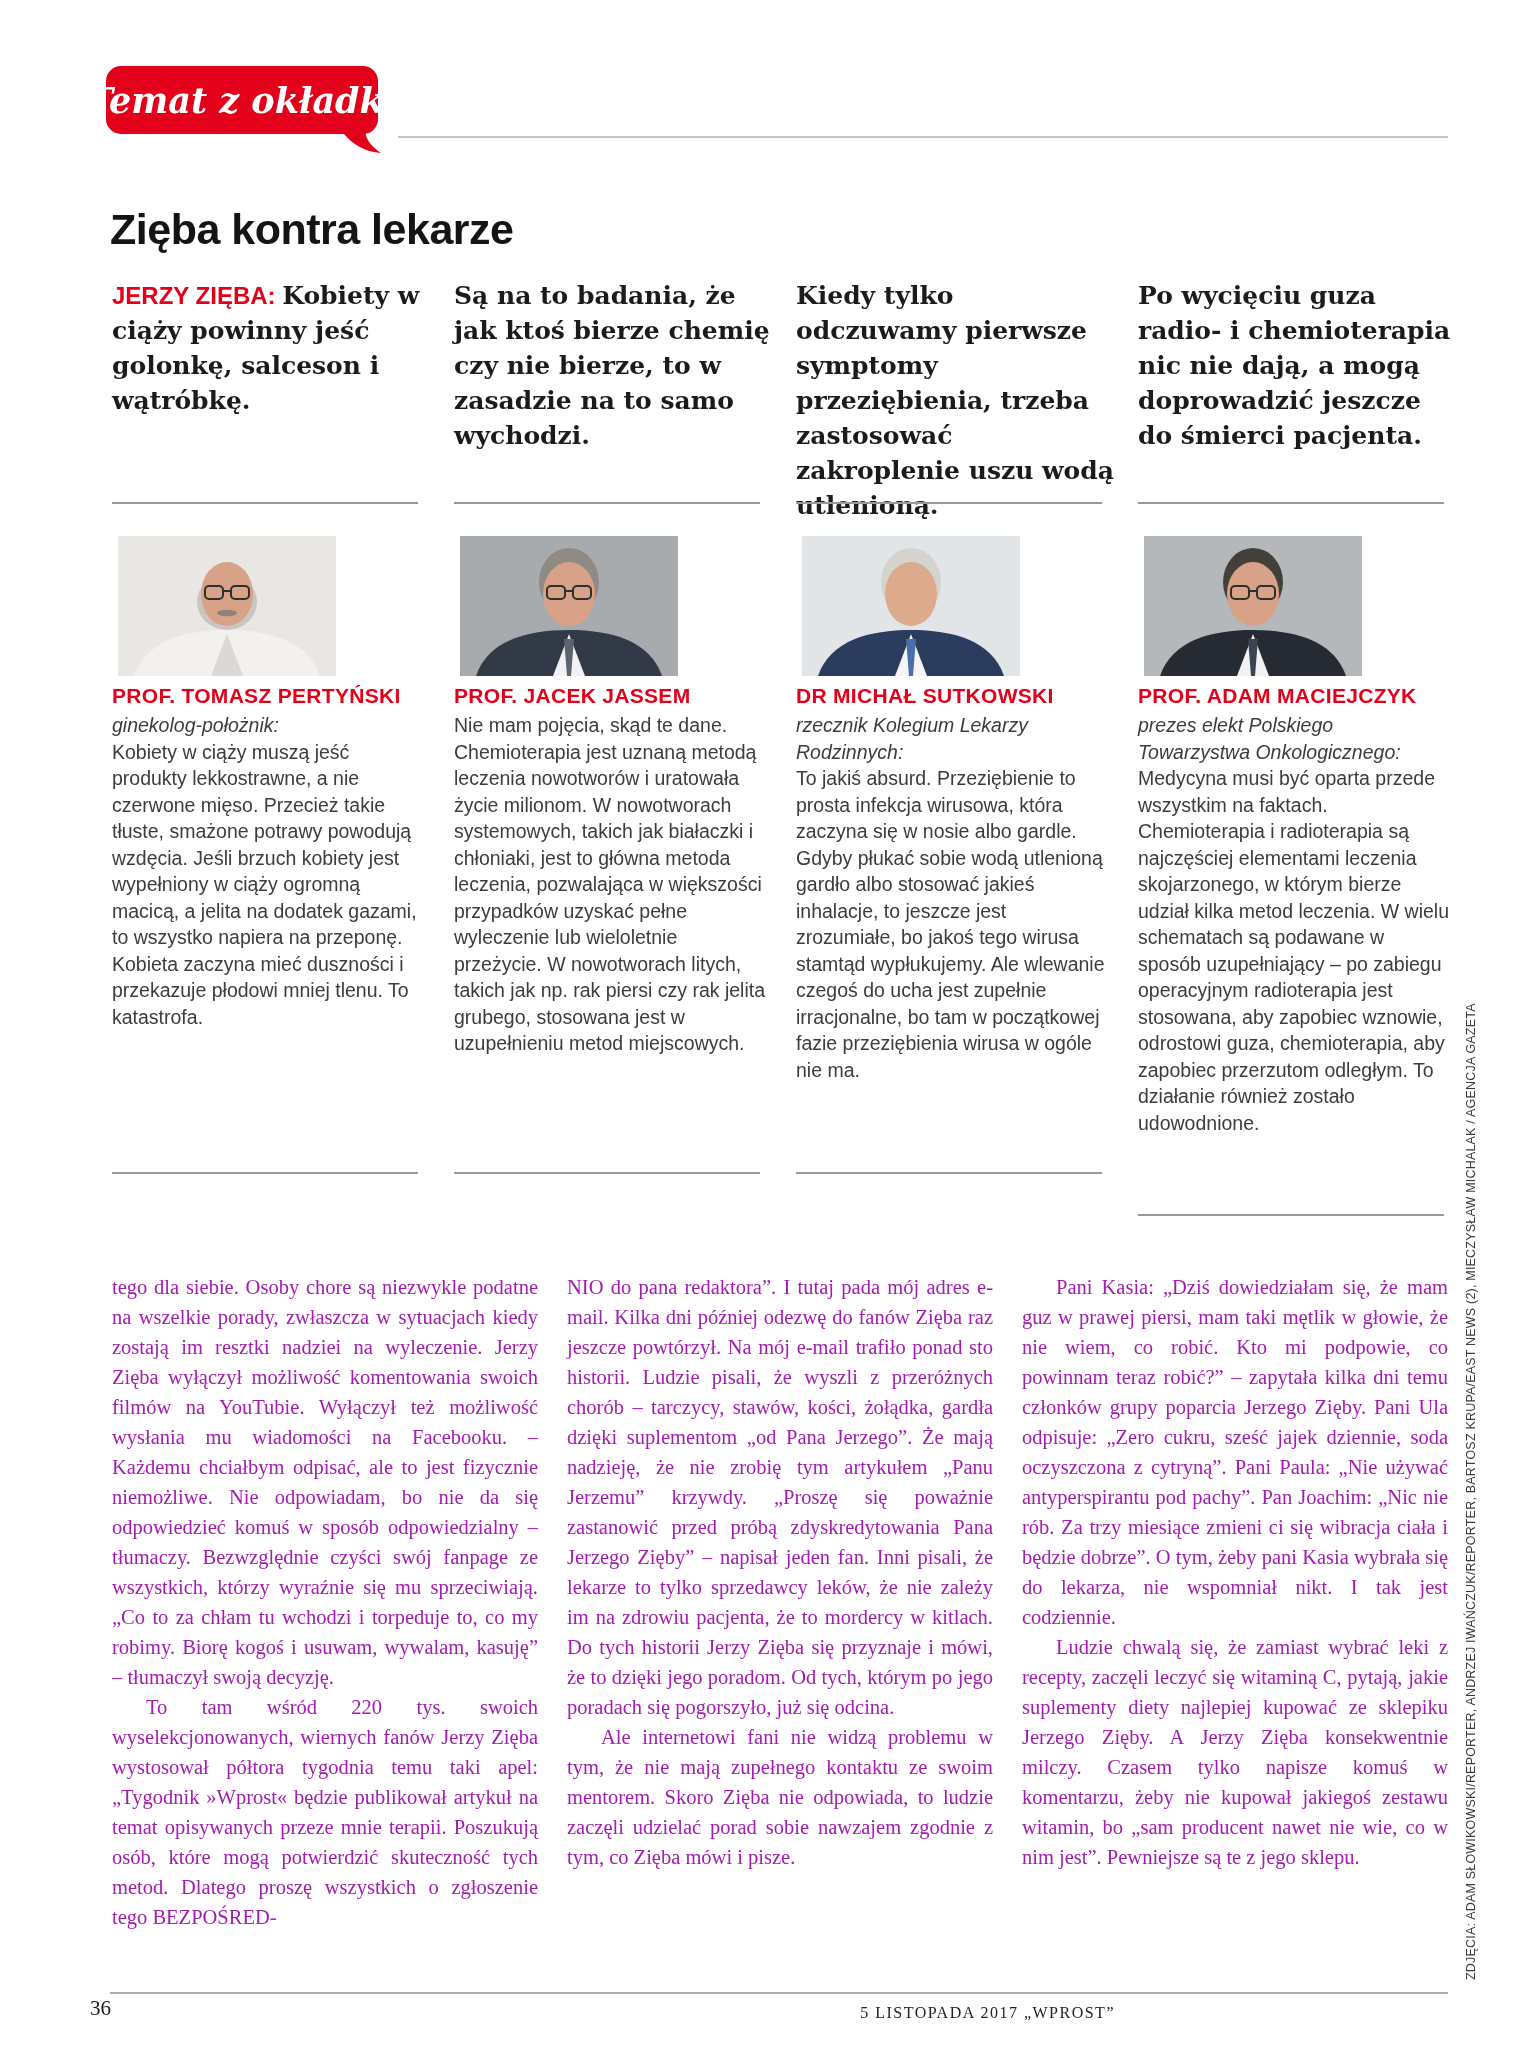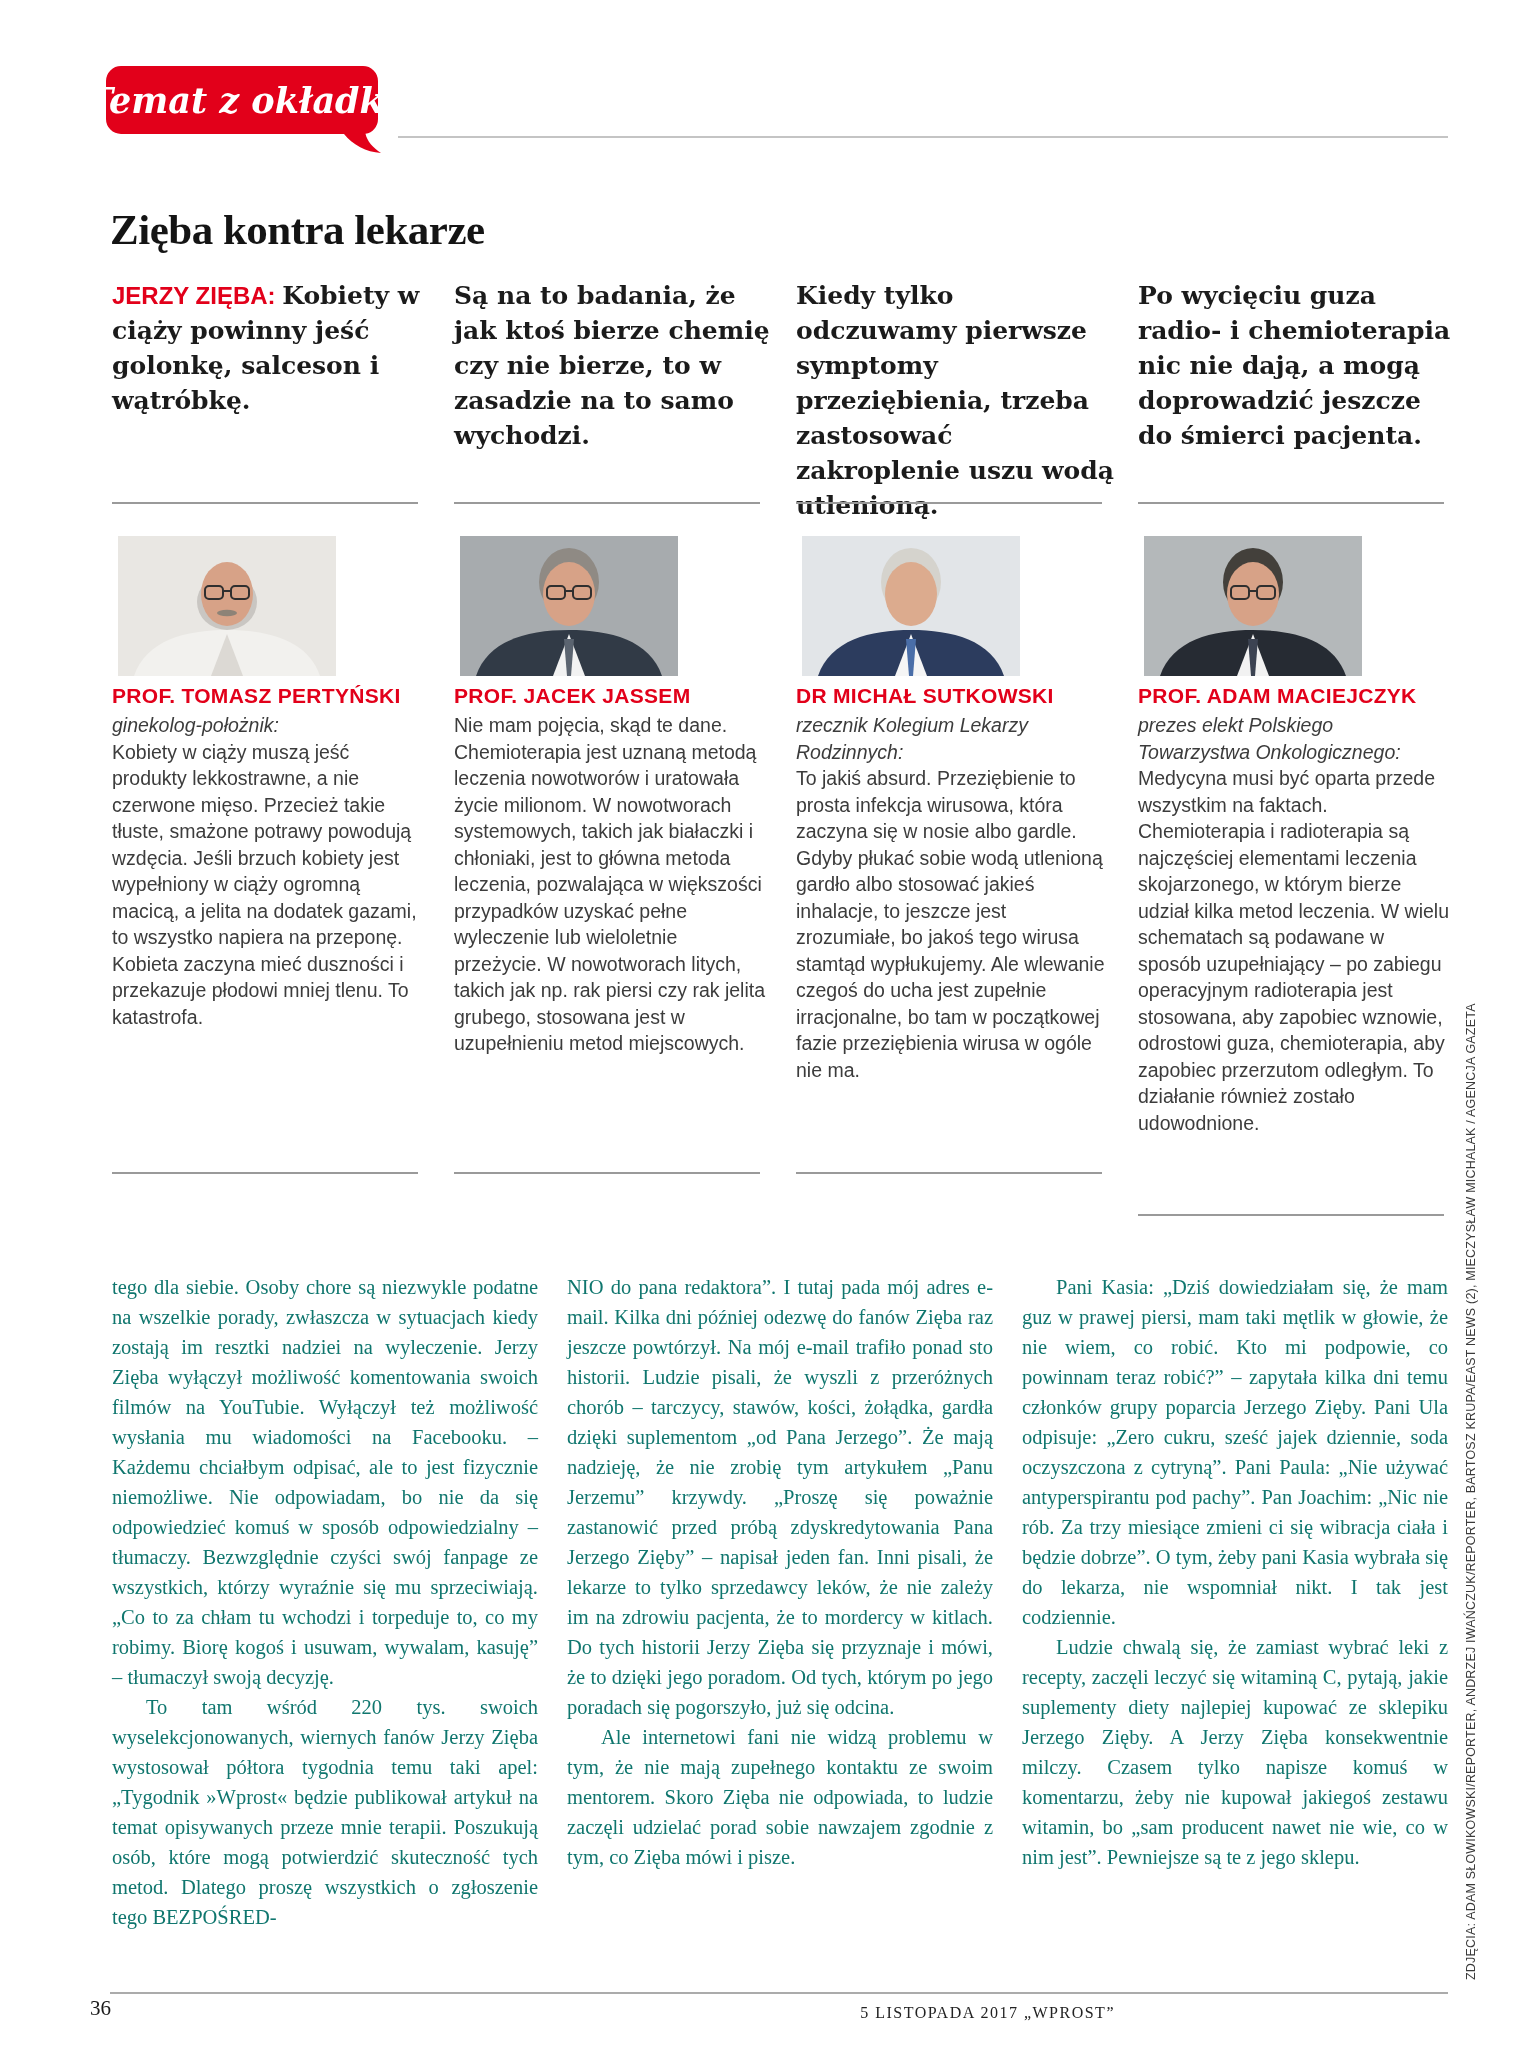--- a/index.html
+++ b/index.html
@@ -5,38 +5,38 @@
   html,body{margin:0;padding:0;background:#777;}
   .page{position:relative;width:1529px;height:2048px;background:#ffffff;overflow:hidden;
         font-family:"Liberation Sans",sans-serif;margin:0 auto;}
   
   .badge-svg{position:absolute;left:104px;top:62px;}
   .badge-shape{fill:var(--accent,#e2001a);}
   .badge-label{font-family:"DejaVu Serif",serif;font-style:italic;font-weight:bold;
                font-size:35px;fill:#ffffff;}
   .top-rule{position:absolute;left:398px;top:136px;width:1050px;height:2px;background:#c4c4c4;}
   .title{position:absolute;left:110px;top:206px;margin:0;color:#141414;
-         font-family:Liberation Serif, serif;font-weight:bold;font-size:43px;line-height:1.1;
+         font-family:Liberation Sans, sans-serif;font-weight:bold;font-size:43px;line-height:1.1;
          letter-spacing:-0.5px;}
   
   .quote{position:absolute;top:278px;width:318px;color:#1b1b1b;
          font-family:"DejaVu Serif",serif;font-weight:bold;font-size:25px;line-height:35px;}
   .speaker{font-family:"Liberation Sans",sans-serif;font-weight:bold;font-size:24px;
            color:var(--accent,#e2001a);}
   
   .rule{position:absolute;height:2px;background:#9a9a9a;width:306px;}
   .photo{position:absolute;top:536px;width:218px;height:140px;overflow:hidden;}
   .ename{position:absolute;top:684px;width:318px;color:var(--accent,#e2001a);
          font-weight:bold;font-size:21px;letter-spacing:0.3px;}
   .ebody{position:absolute;top:712px;width:312px;color:#3c3c3c;
          font-size:19.5px;line-height:26.5px;}
   .erole{font-style:italic;margin:0 0 0 0;}
   .etext{margin:0;}
   
-  .acol{position:absolute;top:1272px;width:426px;color:#0f766e;text-align:justify;
+  .acol{position:absolute;top:1272px;width:426px;color:#a21caf;text-align:justify;
         font-family:"Liberation Serif",serif;font-size:20.5px;line-height:30px;}
   .acol p{margin:0;}
   .acol p.indent{text-indent:34px;}
   
   .credit{position:absolute;left:1464px;top:1012px;width:968px;white-space:nowrap;
           transform-origin:0 0;transform:rotate(-90deg) translateX(-968px);
           font-size:12.5px;letter-spacing:0.2px;color:#3a3a3a;}
   
   .footer-rule{position:absolute;left:110px;top:1992px;width:1338px;height:2px;background:#ababab;}
   .page-num{position:absolute;left:90px;top:1996px;font-family:"Liberation Serif",serif;

